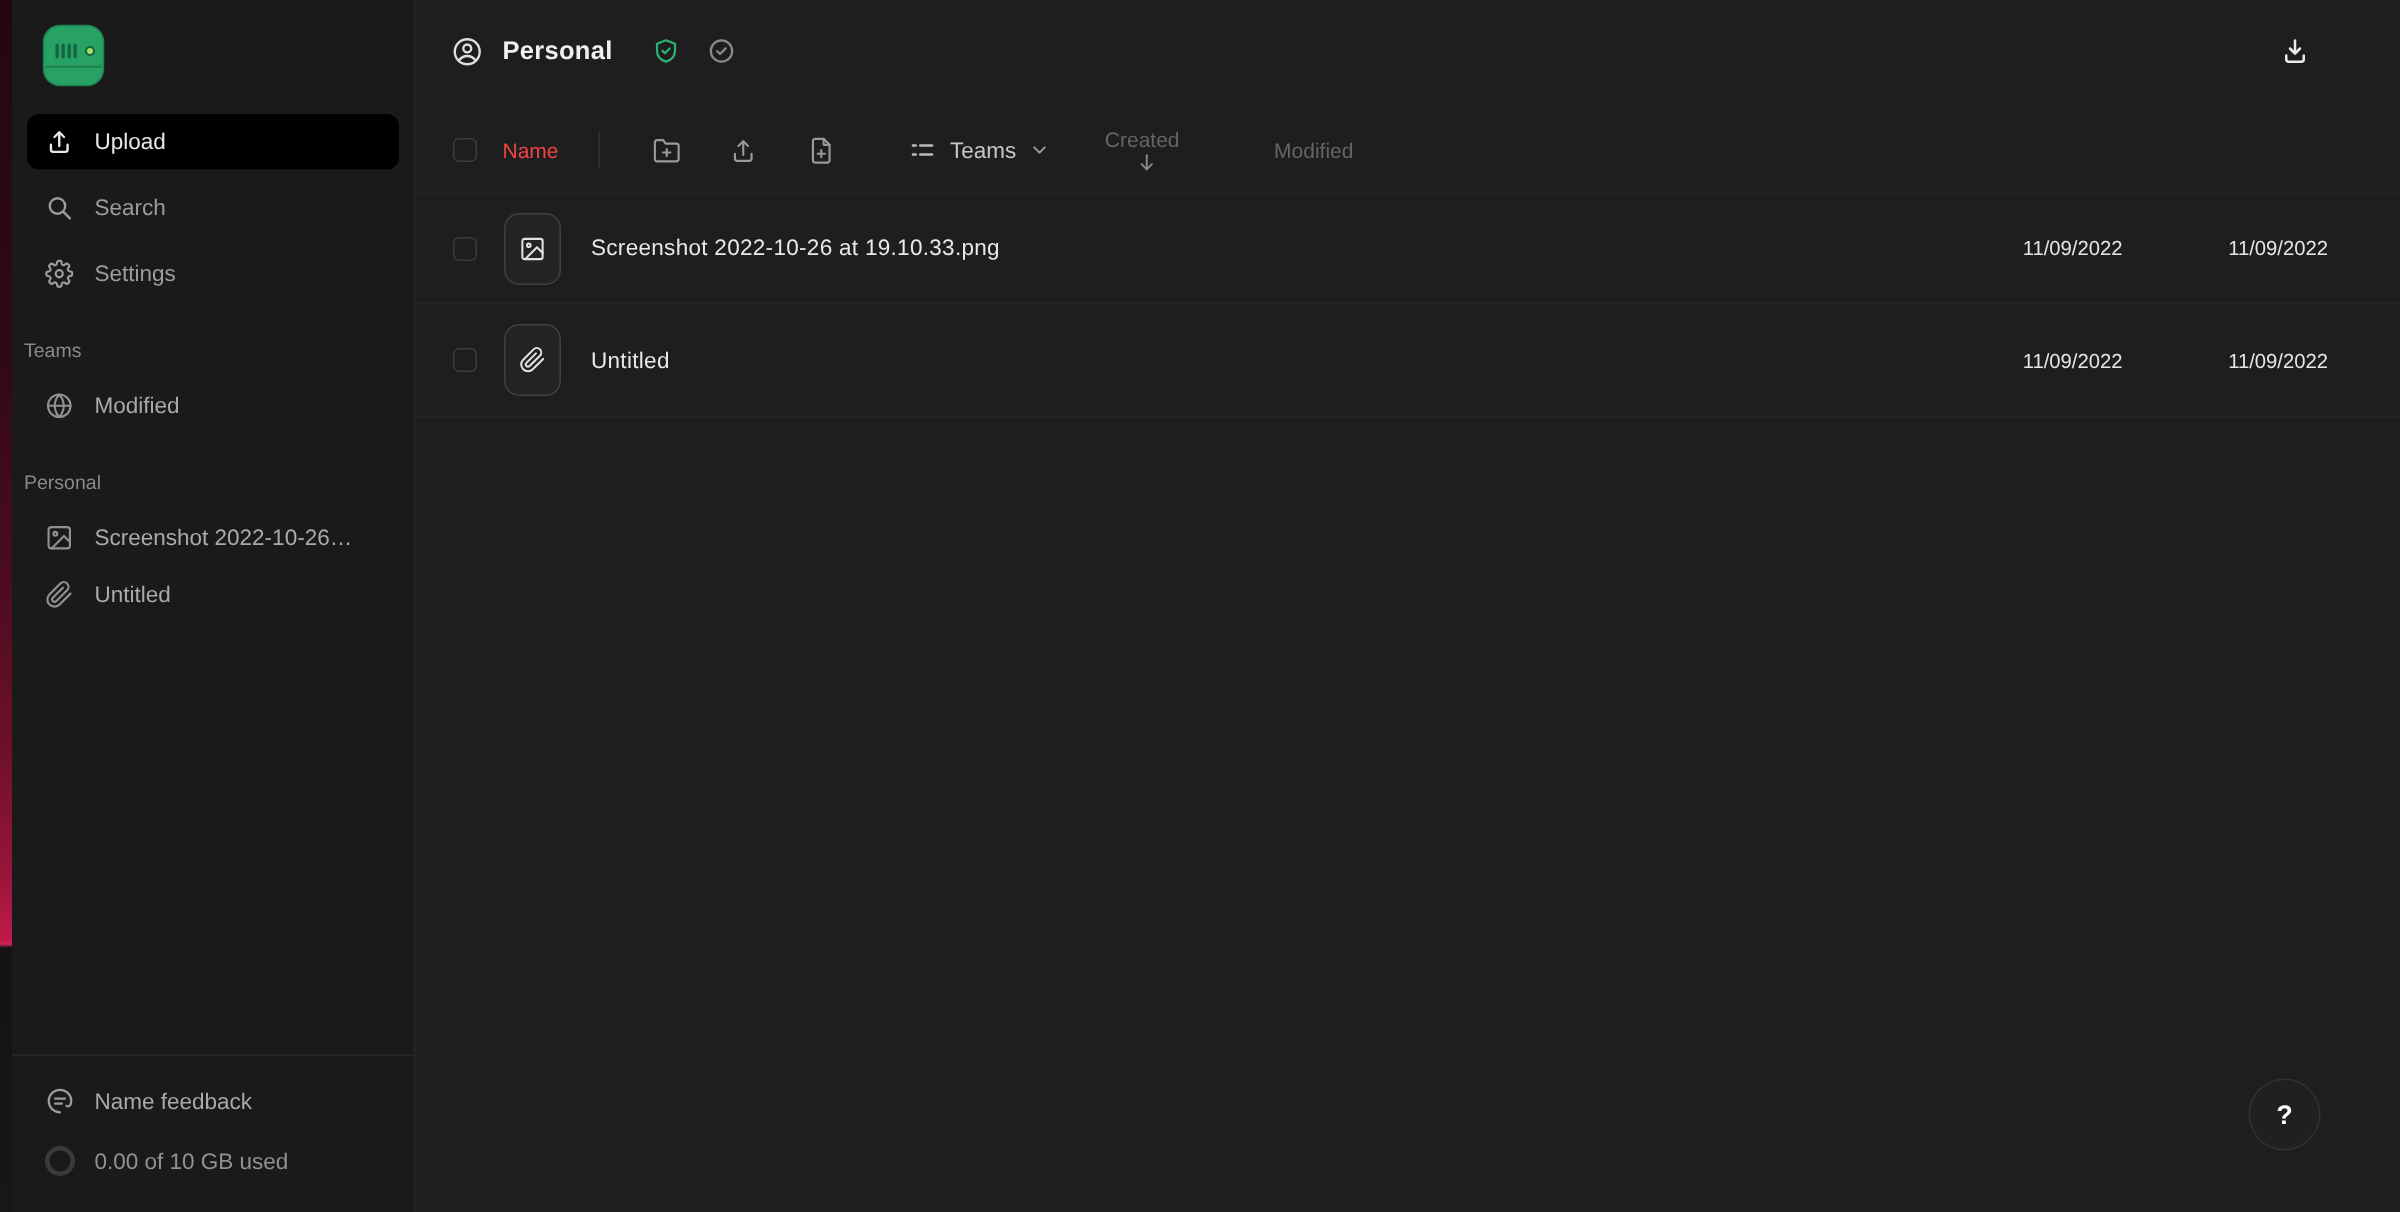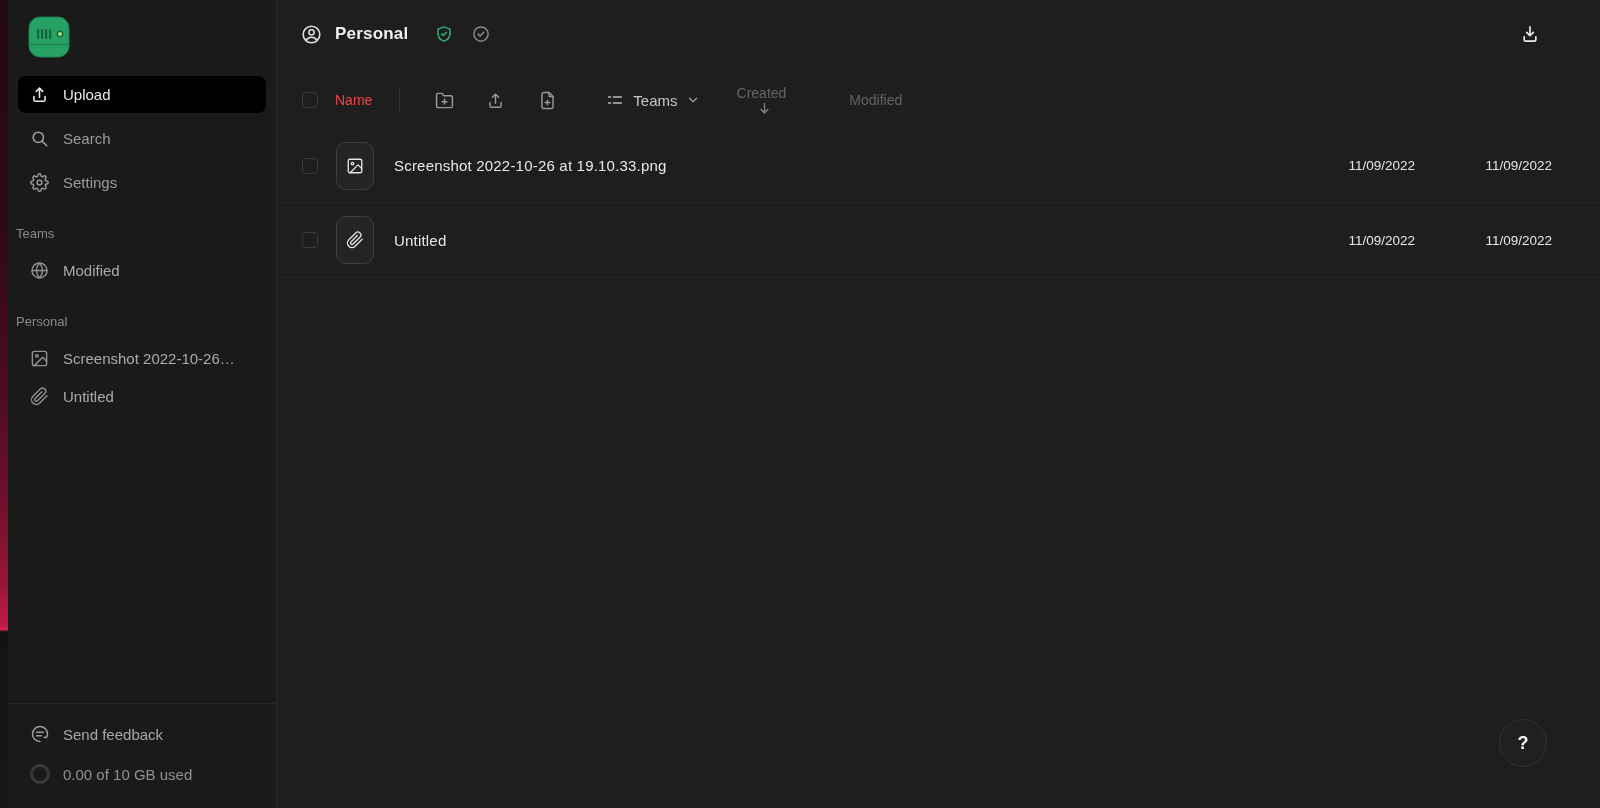--- a/index.html
+++ b/index.html
@@ -199,21 +199,21 @@
 
   <div class="side-footer">
     <div class="foot-item">
       <span class="icon">
         <svg viewBox="0 0 24 24" fill="none" stroke="currentColor" stroke-width="1.8" stroke-linecap="round" stroke-linejoin="round">
           <path d="M12 21a9 9 0 1 1 9-9c0 1.5-.3 2.6-1 3.5-.8 1-2 1-2.8.3"></path>
           <line x1="8" y1="10" x2="16" y2="10"></line>
             <line x1="8" y1="14" x2="13.5" y2="14"></line>
         </svg>
       </span>
-      <span>Send feedback</span>
+      <span>Name feedback</span>
     </div>
     <div class="foot-item storage">
       <span class="ring"></span>
       <span>0.00 of 10 GB used</span>
     </div>
   </div>
 </aside>
 
 <main class="main">
   <div class="main-header">

